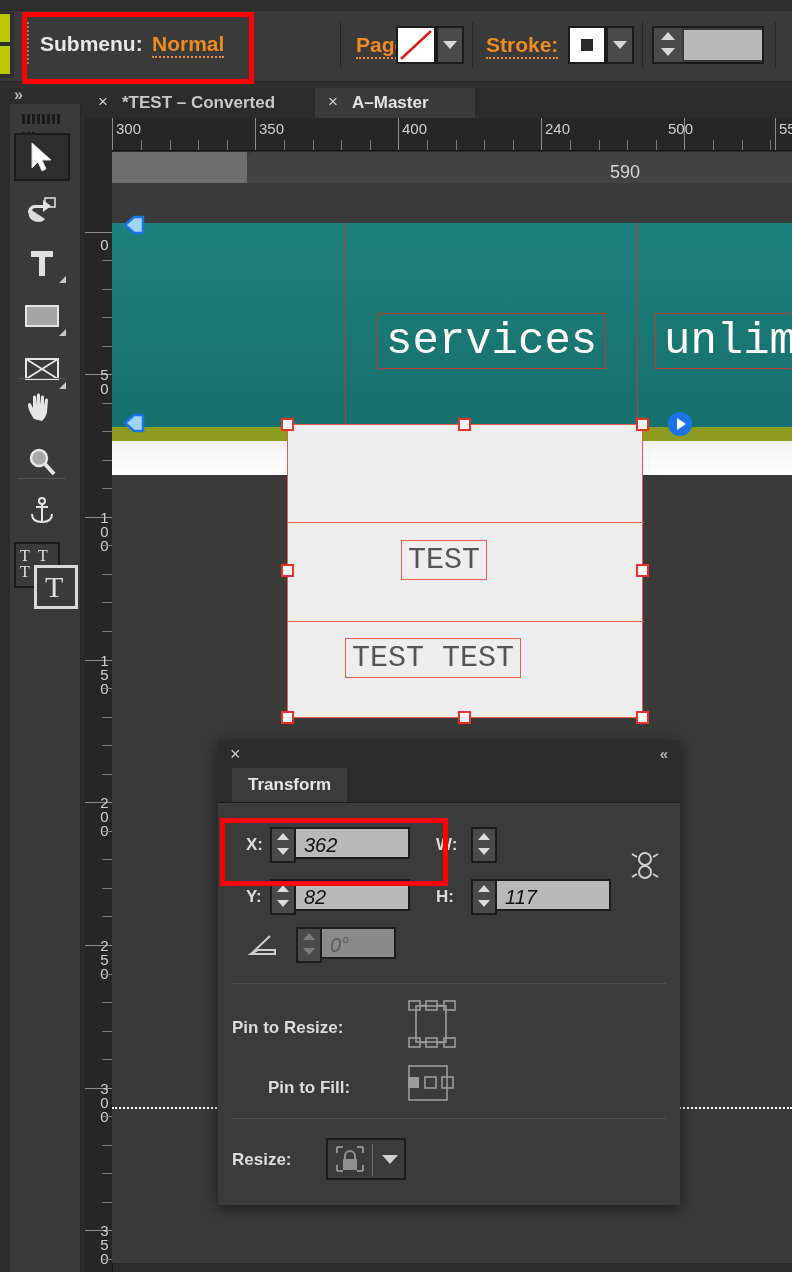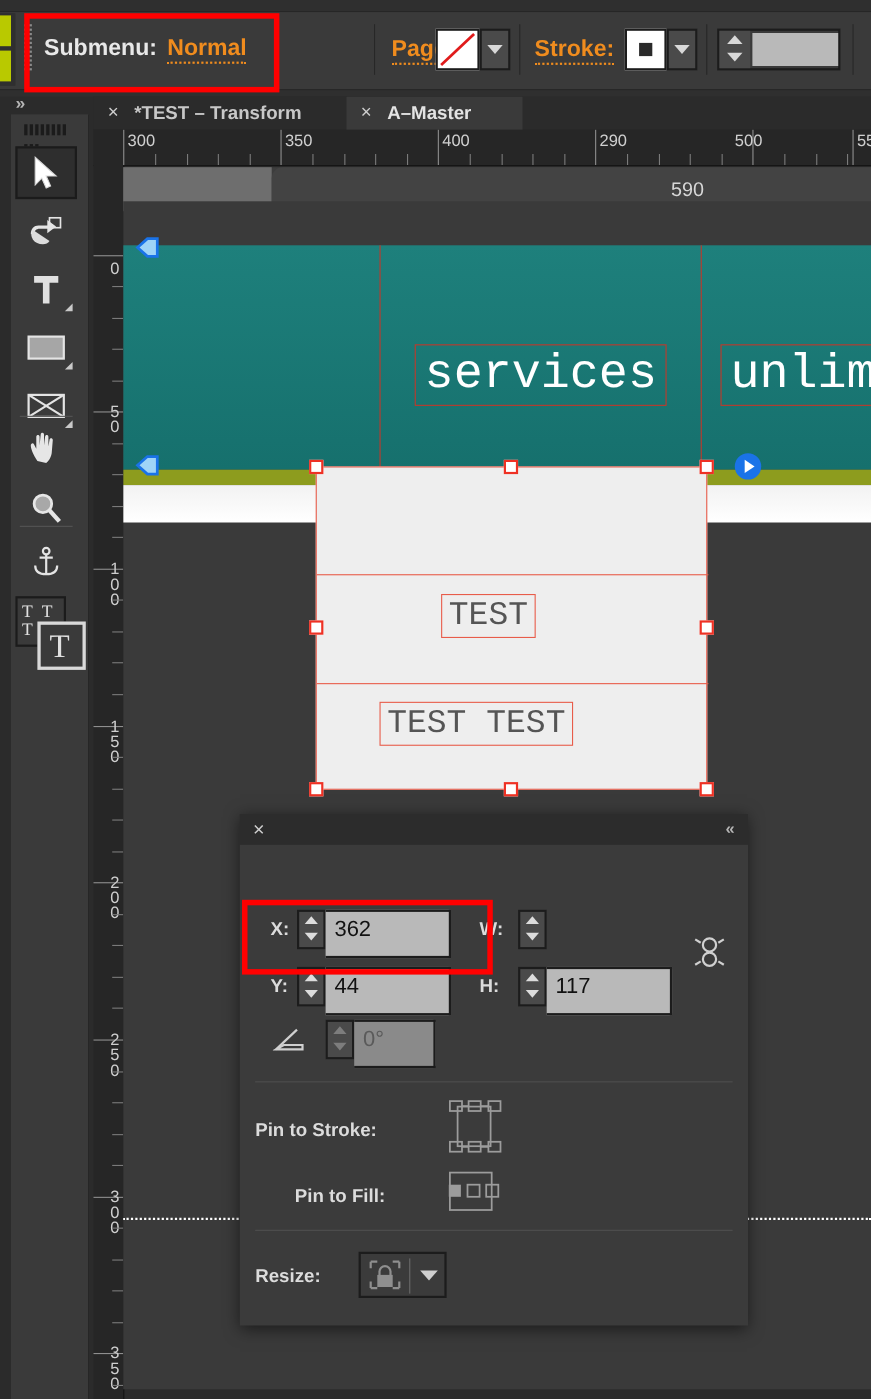--- a/index.html
+++ b/index.html
@@ -242,23 +242,23 @@
     position:absolute;width:26px;height:36px;background:#4a4a4a;
     border:2px solid #1c1c1c;box-sizing:border-box;
   }
   .stepper .up,.stepper .dn{
     position:absolute;left:5px;width:0;height:0;
     border-left:6px solid transparent;border-right:6px solid transparent;
   }
   .stepper .up{top:4px;border-bottom:7px solid #dcdcdc;}
   .stepper .dn{top:19px;border-top:7px solid #dcdcdc;}
   .valfield{
-    position:absolute;height:44px;background:#b9b9b9;
+    position:absolute;height:32px;background:#b9b9b9;
     border:2px solid #1c1c1c;border-left:none;box-sizing:border-box;
-    color:#111;font-size:20px;line-height:32px;padding-left:8px;
+    color:#111;font-size:20px;line-height:32px;padding-left:8px;font-style:italic;
   }
   .valfield.dim{background:#8a8a8a;color:#5a5a5a;}
   .stepper.dim{background:#4a4a4a;}
   .stepper.dim .up{border-bottom-color:#7d7d7d;}
   .stepper.dim .dn{border-top-color:#7d7d7d;}
   #redbox-x{
     position:absolute;left:2px;top:78px;width:228px;height:68px;
     border:5px solid #ff0000;box-sizing:border-box;pointer-events:none;
   }
   .pdiv{position:absolute;left:14px;width:434px;height:1px;background:#4f4f4f;}
@@ -325,21 +325,21 @@
     </div>
     <div id="weight-field"></div>
   </div>
 
   <div id="sep-right" class="abs sep"></div>
 </div>
 
 <div class="abs" style="left:85px;top:88px;width:707px;height:30px;background:#2b2b2b;">
   <div class="abs" style="left:0;top:0;width:230px;height:30px;background:#2b2b2b;">
     <span class="abs" style="left:13px;top:4px;color:#cfcfcf;font-size:17px;">×</span>
-    <span class="abs" style="left:37px;top:5px;color:#c8c8c8;font-size:17px;font-weight:bold;">*TEST – Transform</span>
+    <span class="abs" style="left:37px;top:5px;color:#c8c8c8;font-size:17px;font-weight:bold;">*TEST – Converted</span>
   </div>
   <div class="abs" style="left:230px;top:0;width:160px;height:30px;background:#3a3a3a;">
     <span class="abs" style="left:13px;top:4px;color:#cfcfcf;font-size:17px;">×</span>
     <span class="abs" style="left:37px;top:5px;color:#e3e3e3;font-size:17px;font-weight:bold;">A–Master</span>
   </div>
 </div>
 
 <div id="toolpanel" class="abs"></div>
 <div id="chevrons" class="abs">»</div>
 <div id="tool-grip" class="abs">
@@ -427,21 +427,21 @@
     <span class="hr-minor" style="left:228px"></span>
   <span class="hr-minor" style="left:256px"></span>
     <span class="hr-minor" style="left:285px"></span>
   <span class="hr-major" style="left:313px"></span>
   <span class="hr-num" style="left:317px">400</span>
   <span class="hr-minor" style="left:342px"></span>
     <span class="hr-minor" style="left:371px"></span>
   <span class="hr-minor" style="left:399px"></span>
     <span class="hr-minor" style="left:428px"></span>
   <span class="hr-major" style="left:456px"></span>
-  <span class="hr-num" style="left:460px">290</span>
+  <span class="hr-num" style="left:460px">240</span>
   <span class="hr-minor" style="left:485px"></span>
     <span class="hr-minor" style="left:514px"></span>
   <span class="hr-minor" style="left:542px"></span>
     <span class="hr-minor" style="left:571px"></span>
   <span class="hr-major" style="left:599px"></span>
   <span class="hr-num" style="left:583px">500</span>
   <span class="hr-minor" style="left:628px"></span>
     <span class="hr-minor" style="left:657px"></span>
   <span class="hr-minor" style="left:685px"></span>
   <span class="hr-major" style="left:690px"></span>
@@ -548,40 +548,43 @@
   </div>
 
   <div id="page-dot-line"></div>
 </div>
 
 <div id="panel" class="abs">
   <div id="panel-head">
     <span id="panel-close">×</span>
     <span id="panel-collapse">«</span>
   </div>
+  <div id="panel-tabs">
+    <span id="tab-transform">Transform</span>
+  </div>
 
   <span class="fld-label" style="left:28px;top:95px;">X:</span>
   <div class="stepper" style="left:52px;top:87px;">
       <span class="up"></span>
       <span class="dn"></span>
     </div>
   <div class="valfield" style="left:78px;top:87px;width:114px;">362</div>
 
   <span class="fld-label" style="left:218px;top:95px;">W:</span>
   <div class="stepper" style="left:253px;top:87px;">
       <span class="up"></span>
       <span class="dn"></span>
     </div>
 
   <span class="fld-label" style="left:28px;top:147px;">Y:</span>
   <div class="stepper" style="left:52px;top:139px;">
       <span class="up"></span>
       <span class="dn"></span>
     </div>
-  <div class="valfield" style="left:78px;top:139px;width:114px;">44</div>
+  <div class="valfield" style="left:78px;top:139px;width:114px;">82</div>
 
   <span class="fld-label" style="left:218px;top:147px;">H:</span>
   <div class="stepper" style="left:253px;top:139px;">
       <span class="up"></span>
       <span class="dn"></span>
     </div>
   <div class="valfield" style="left:279px;top:139px;width:114px;">117</div>
 
   <div class="abs" style="left:410px;top:105px;">
     <svg width="34" height="40" viewBox="0 0 34 40">
@@ -603,21 +606,21 @@
   <div class="stepper dim" style="left:78px;top:187px;">
       <span class="up"></span>
       <span class="dn"></span>
     </div>
   <div class="valfield dim" style="left:104px;top:187px;width:74px;">0°</div>
 
   <div id="redbox-x"></div>
 
   <div class="pdiv" style="top:243px;"></div>
 
-  <span class="fld-label" style="left:14px;top:278px;">Pin to Stroke:</span>
+  <span class="fld-label" style="left:14px;top:278px;">Pin to Resize:</span>
   <div class="abs" style="left:188px;top:258px;">
     <svg width="56" height="52" viewBox="0 0 56 52">
       <rect x="10" y="8" width="30" height="36" fill="none" stroke="#9c9c9c" stroke-width="1.6"></rect>
       <rect x="3" y="3" width="11" height="9" fill="none" stroke="#9c9c9c" stroke-width="1.6"></rect>
       <rect x="20" y="3" width="11" height="9" fill="none" stroke="#9c9c9c" stroke-width="1.6"></rect>
       <rect x="38" y="3" width="11" height="9" fill="none" stroke="#9c9c9c" stroke-width="1.6"></rect>
       <rect x="3" y="40" width="11" height="9" fill="none" stroke="#9c9c9c" stroke-width="1.6"></rect>
       <rect x="20" y="40" width="11" height="9" fill="none" stroke="#9c9c9c" stroke-width="1.6"></rect>
       <rect x="38" y="40" width="11" height="9" fill="none" stroke="#9c9c9c" stroke-width="1.6"></rect>
       <line x1="14" y1="7.5" x2="20" y2="7.5" stroke="#9c9c9c" stroke-width="1.6"></line>

